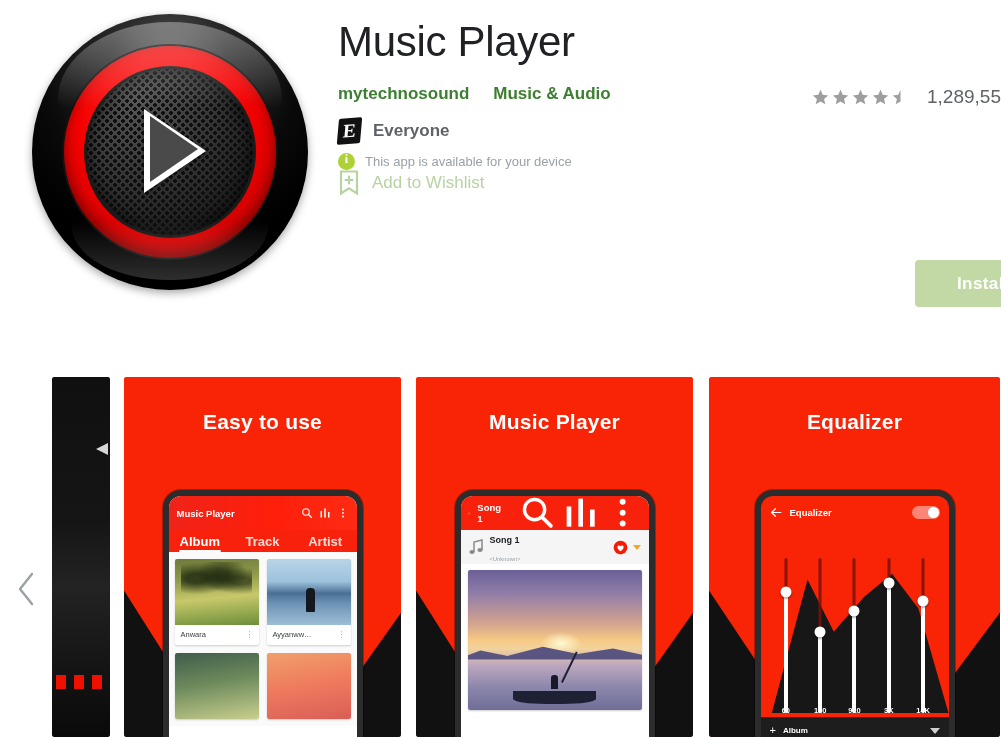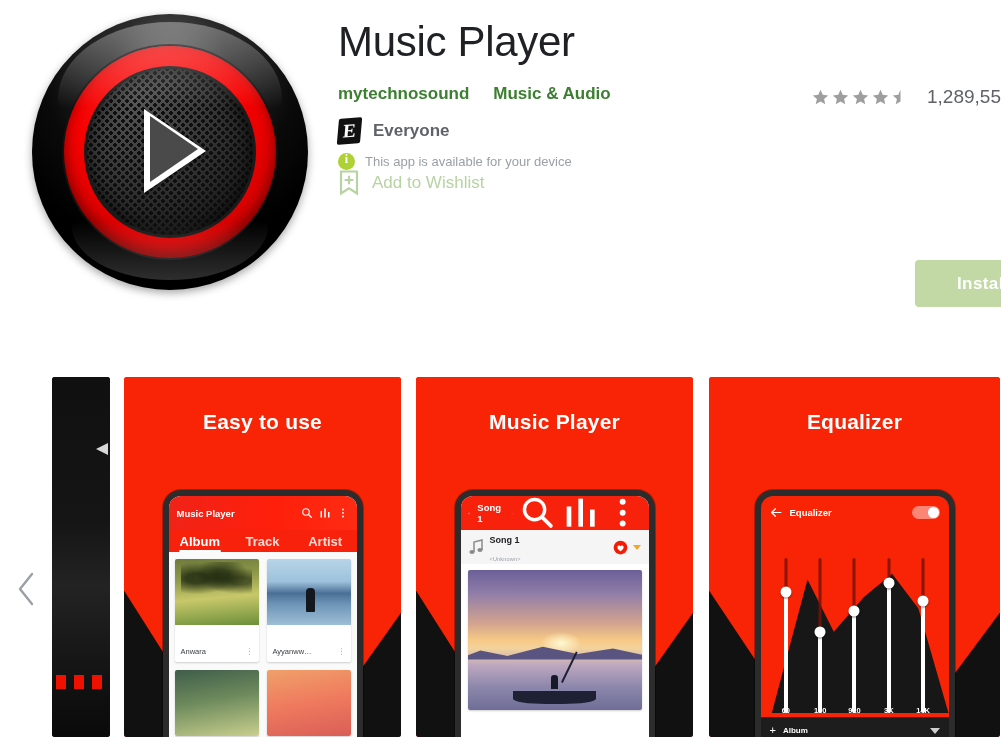--- a/index.html
+++ b/index.html
@@ -219,21 +219,21 @@
       radial-gradient(ellipse at 58% 30%, rgba(20,30,10,.65) 12%, rgba(0,0,0,0) 44%),
       radial-gradient(ellipse at 84% 46%, rgba(20,30,10,.6) 12%, rgba(0,0,0,0) 42%);
   }
   .art-lake { background: linear-gradient(180deg,#b8d4e8 0%,#9dc2dd 34%,#4a6f96 52%,#6d94b6 68%,#9dbfd6 100%); position: relative; }
   .art-lake::after {
     content:""; position:absolute; left:47%; top:44%; width:9px; height:24px;
     background:#14181e; border-radius: 4px 4px 1px 1px;
   }
   .album-label {
     display: flex; align-items: center; justify-content: space-between;
-    padding: 22px 5px 6px 6px; font-size: 7.5px; color: #3c4043;
+    padding: 5px 5px 6px 6px; font-size: 7.5px; color: #3c4043;
   }
   .kebab { color:#9aa0a6; font-size: 8px; letter-spacing: 0; line-height: 1; }
   .album-art.row2a { background: linear-gradient(170deg,#3f5d4a 0%,#6d8a5c 45%,#c9cf8e 100%); }
   .album-art.row2b { background: linear-gradient(170deg,#f0a06a 0%,#ef7b5e 48%,#d95e57 100%); }
 
   
   .appbar2 { height: 34px; background: #f8210b; display: flex; align-items: center; padding: 0 7px; gap: 5px; }
   .appbar2 .t { color:#fff; font-size: 9.5px; font-weight: bold; margin-left: 2px; }
   .appbar2 .spacer { flex: 1; }
   .dots-grid { width: 16px; height: 9px; opacity: .85; }

